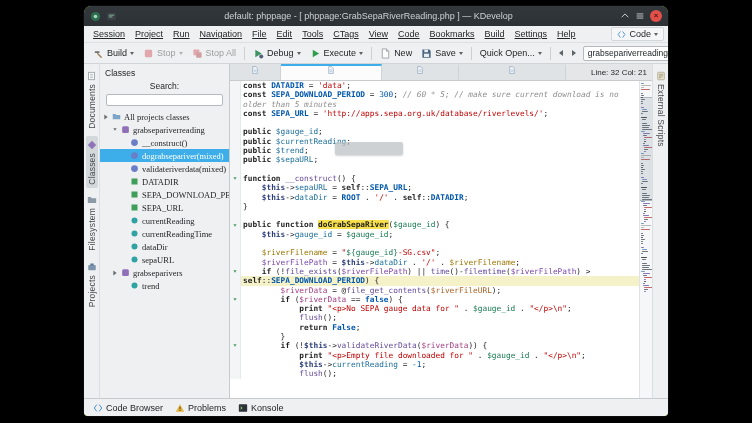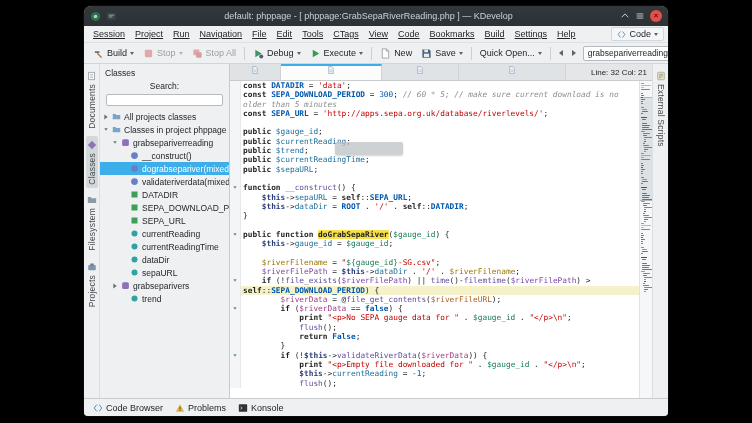--- a/index.html
+++ b/index.html
@@ -53,21 +53,21 @@
   .dock-strip.right .dock-label{transform:none;}
   
   .panel{width:130px;background:#eff0f1;border-right:1px solid #c7cbce;display:flex;flex-direction:column;
     font-size:8.5px;flex:none;}
   .panel-header{height:15px;display:flex;align-items:center;padding:2px 5px 0;color:#232629;}
   .search-row{display:flex;align-items:center;gap:3px;padding:2px 4px 3px;color:#232629;flex-direction:column;}
   .search-row input{flex:1;height:13px;border:1px solid #b4babf;border-radius:2px;background:#fff;
     font-size:8.5px;padding:0 2px;min-width:0;outline:none;}
   .tree{flex:1;overflow:hidden;padding-top:1px;}
   .tree-row{display:flex;align-items:center;height:13px;gap:3px;color:#232629;white-space:nowrap;
-    overflow:hidden;padding-right:2px;}
+    overflow:hidden;padding-right:2px;font-family:Liberation Serif, serif;}
   .tree-row.selected{background:#3daee9;color:#fff;}
   .expander{width:7px;display:flex;justify-content:center;flex:none;}
   .expander .arrow-d{border-top-color:#6a6e71;transform:scale(.85);}
   .expander .arrow-r{border-right:none;border-left:4px solid #6a6e71;transform:scale(.85);}
   
   .editor-col{flex:1;display:flex;flex-direction:column;min-width:0;background:#fcfcfc;}
   .tabbar{height:17px;display:flex;align-items:stretch;background:#e4e6e8;border-bottom:1px solid #c7cbce;
     font-size:7.5px;color:#26292c;flex:none;}
   .tabs{display:flex;min-width:0;overflow:hidden;}
   .doc-tab{display:flex;align-items:center;gap:4px;padding:0 3px;border-right:1px solid #d0d3d6;
@@ -315,31 +315,20 @@
               <span class="expander">
                 <span class="arrow-r"></span>
               </span>
               <span class="ico i9">
                 <svg viewBox="0 0 12 12">
                   <path d="M1 2.5 h3.6 l1.1 1.4 H11 v5.6 H1 Z" fill="#7ba4c9"></path>
                 </svg>
               </span>
               <span class="tree-label">All projects classes</span>
             </div>
-            <div class="tree-row" style="padding-left: 2px;">
-              <span class="expander">
-                <span class="arrow-d"></span>
-              </span>
-              <span class="ico i9">
-                <svg viewBox="0 0 12 12">
-                  <path d="M1 2.5 h3.6 l1.1 1.4 H11 v5.6 H1 Z" fill="#7ba4c9"></path>
-                </svg>
-              </span>
-              <span class="tree-label">Classes in project phppage</span>
-            </div>
             <div class="tree-row" style="padding-left: 11px;">
               <span class="expander">
                 <span class="arrow-d"></span>
               </span>
               <span class="ico i9">
                 <svg viewBox="0 0 12 12">
                   <rect x="1.5" y="1.5" width="9" height="9" rx="2" fill="#9070b8"></rect>
                 </svg>
               </span>
               <span class="tree-label">grabsepariverreading</span>
@@ -528,24 +517,20 @@
                 <span class="gutter-cell"></span>
                 <div class="code-line"><span class="tok-k">public </span><span class="tok-mv">$gauge_id</span><span class="tok-p">;</span></div>
               </div>
               <div class="code-row">
                 <span class="gutter-cell"></span>
                 <div class="code-line"><span class="tok-k">public </span><span class="tok-mv">$currentReading</span><span class="tok-p">;</span></div>
               </div>
               <div class="code-row">
                 <span class="gutter-cell"></span>
                 <div class="code-line"><span class="tok-k">public </span><span class="tok-mv">$trend</span><span class="tok-p">;</span></div>
-              </div>
-              <div class="code-row">
-                <span class="gutter-cell"></span>
-                <div class="code-line"><span class="tok-k">public </span><span class="tok-mv">$currentReadingTime</span><span class="tok-p">;</span></div>
               </div>
               <div class="code-row">
                 <span class="gutter-cell"></span>
                 <div class="code-line"><span class="tok-k">public </span><span class="tok-mv">$sepaURL</span><span class="tok-p">;</span></div>
               </div>
               <div class="code-row">
                 <span class="gutter-cell"></span>
                 <div class="code-line"></div>
               </div>
               <div class="code-row">

